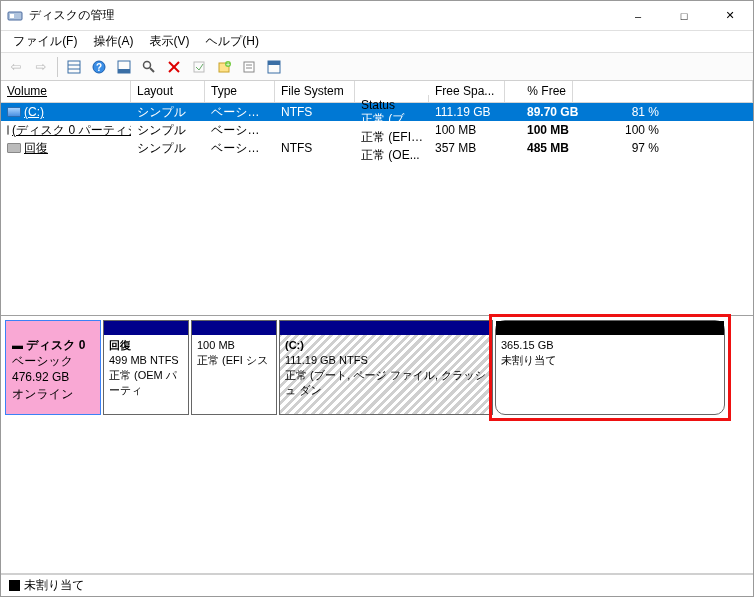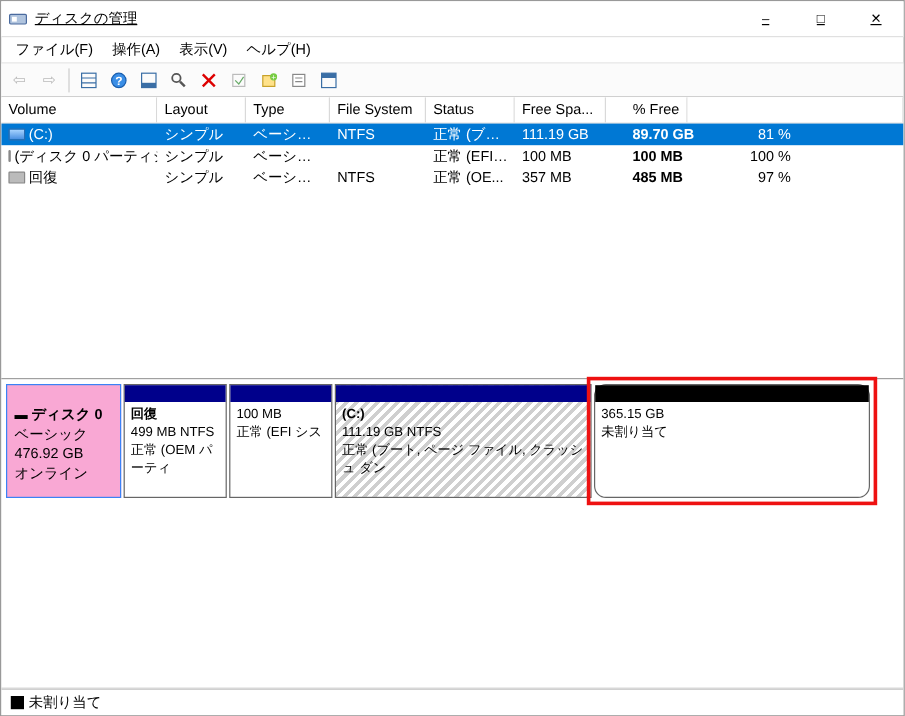--- a/index.html
+++ b/index.html
@@ -17,21 +17,20 @@
     flex-direction: column;
   }
   
   .titlebar {
     height: 30px;
     background: #fff;
     display: flex;
     align-items: center;
     padding-left: 6px;
     border-bottom: 1px solid #e0e0e0;
-    text-decoration: underline;
   }
   .titlebar .icon {
     width:16px; height:16px;
     margin-right:6px;
     display:inline-flex;align-items:center;justify-content:center;
   }
   .titlebar .title { flex:1; }
   .win-buttons { display:flex; }
   .win-btn {
     width:46px; height:30px;
@@ -100,25 +99,25 @@
   }
   .col.name { display:flex; align-items:center; gap:3px; }
   .vol-icon {
     width:14px; height:10px;
     background:#bbb;
     border:1px solid #888;
     border-radius:1px;
     position:relative;
   }
   .vol-icon.blue { background:linear-gradient(#a8d4ff,#4a90e2); border-color:#2b6cb0; }
-  .c-vol { width:130px; }
+  .c-vol { width:130px;text-decoration:underline; }
   .c-layout{ width:74px; }
   .c-type  { width:70px; }
   .c-fs    { width:80px; }
-  .c-status{ width:74px; }
+  .c-status{ width:74px;margin-top:14px; }
   .c-cap   { width:92px; }
   .c-free  { width:76px;font-weight:bold; }
   .c-pct   { width:68px;text-align:right; }
   .c-ext   { flex:1; }
   
   .disk-pane {
     flex:1;
     display:flex;
     flex-direction:column;
     border-bottom:1px solid #d0d0d0;

